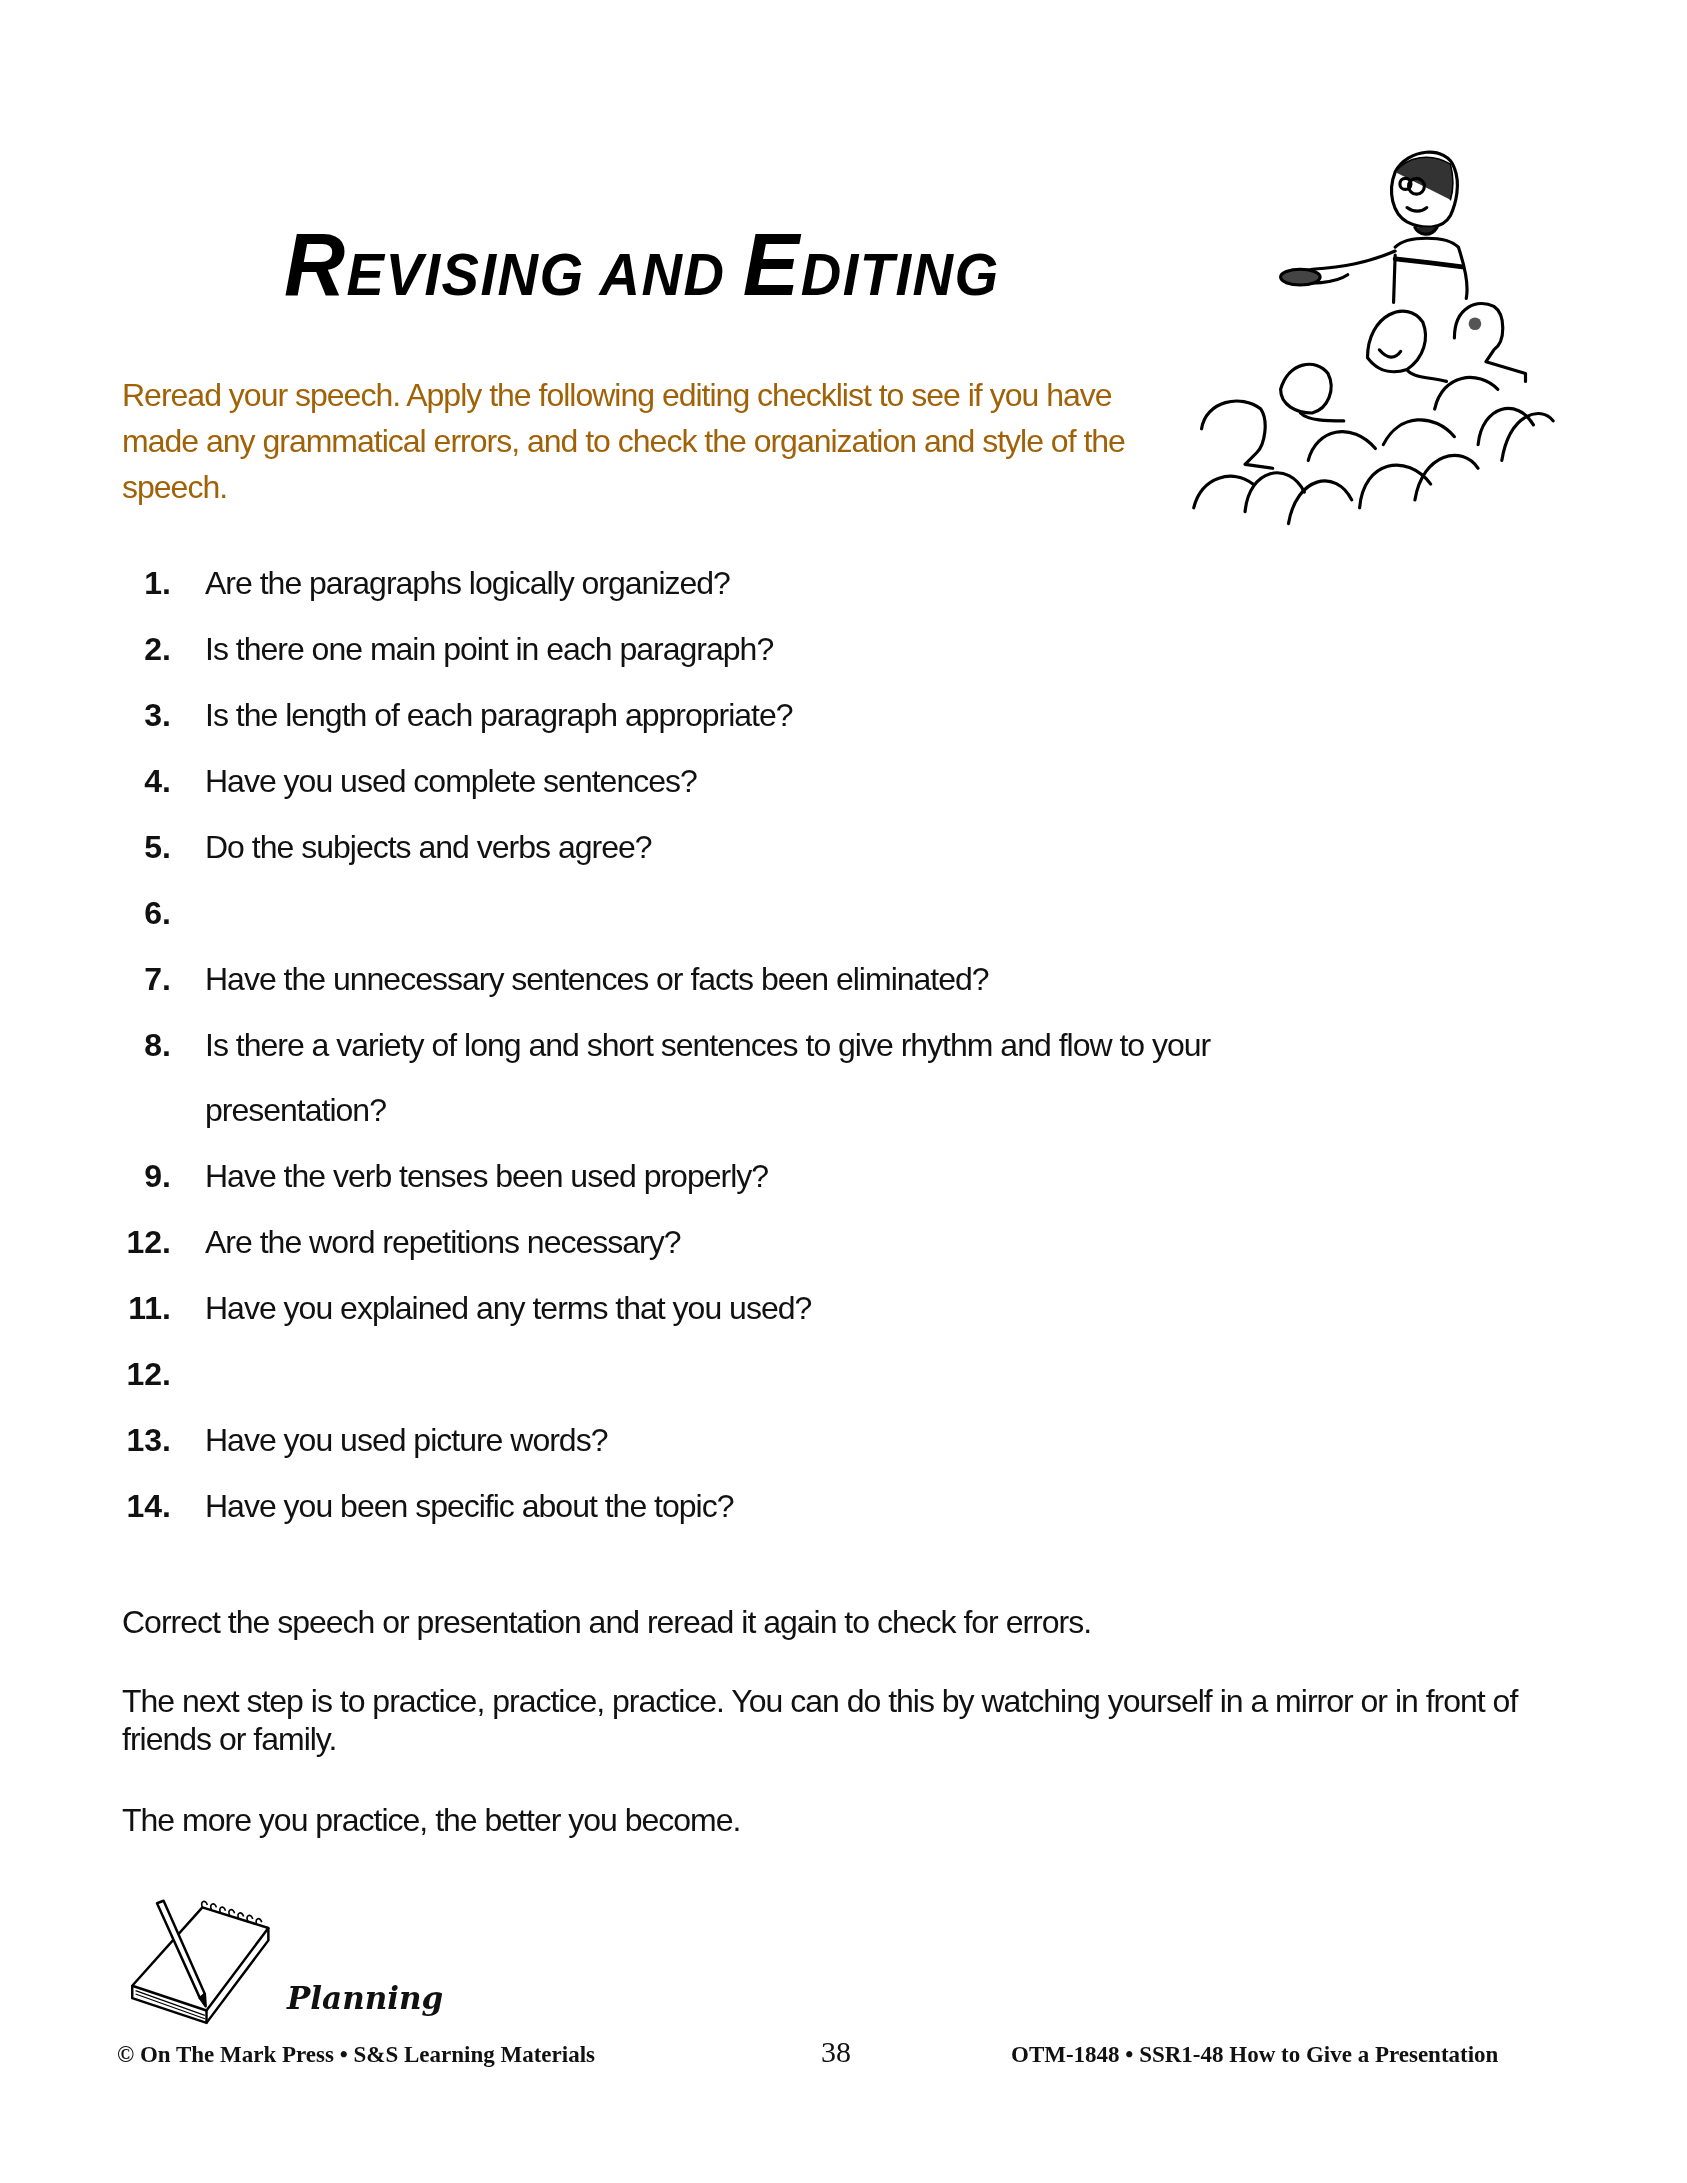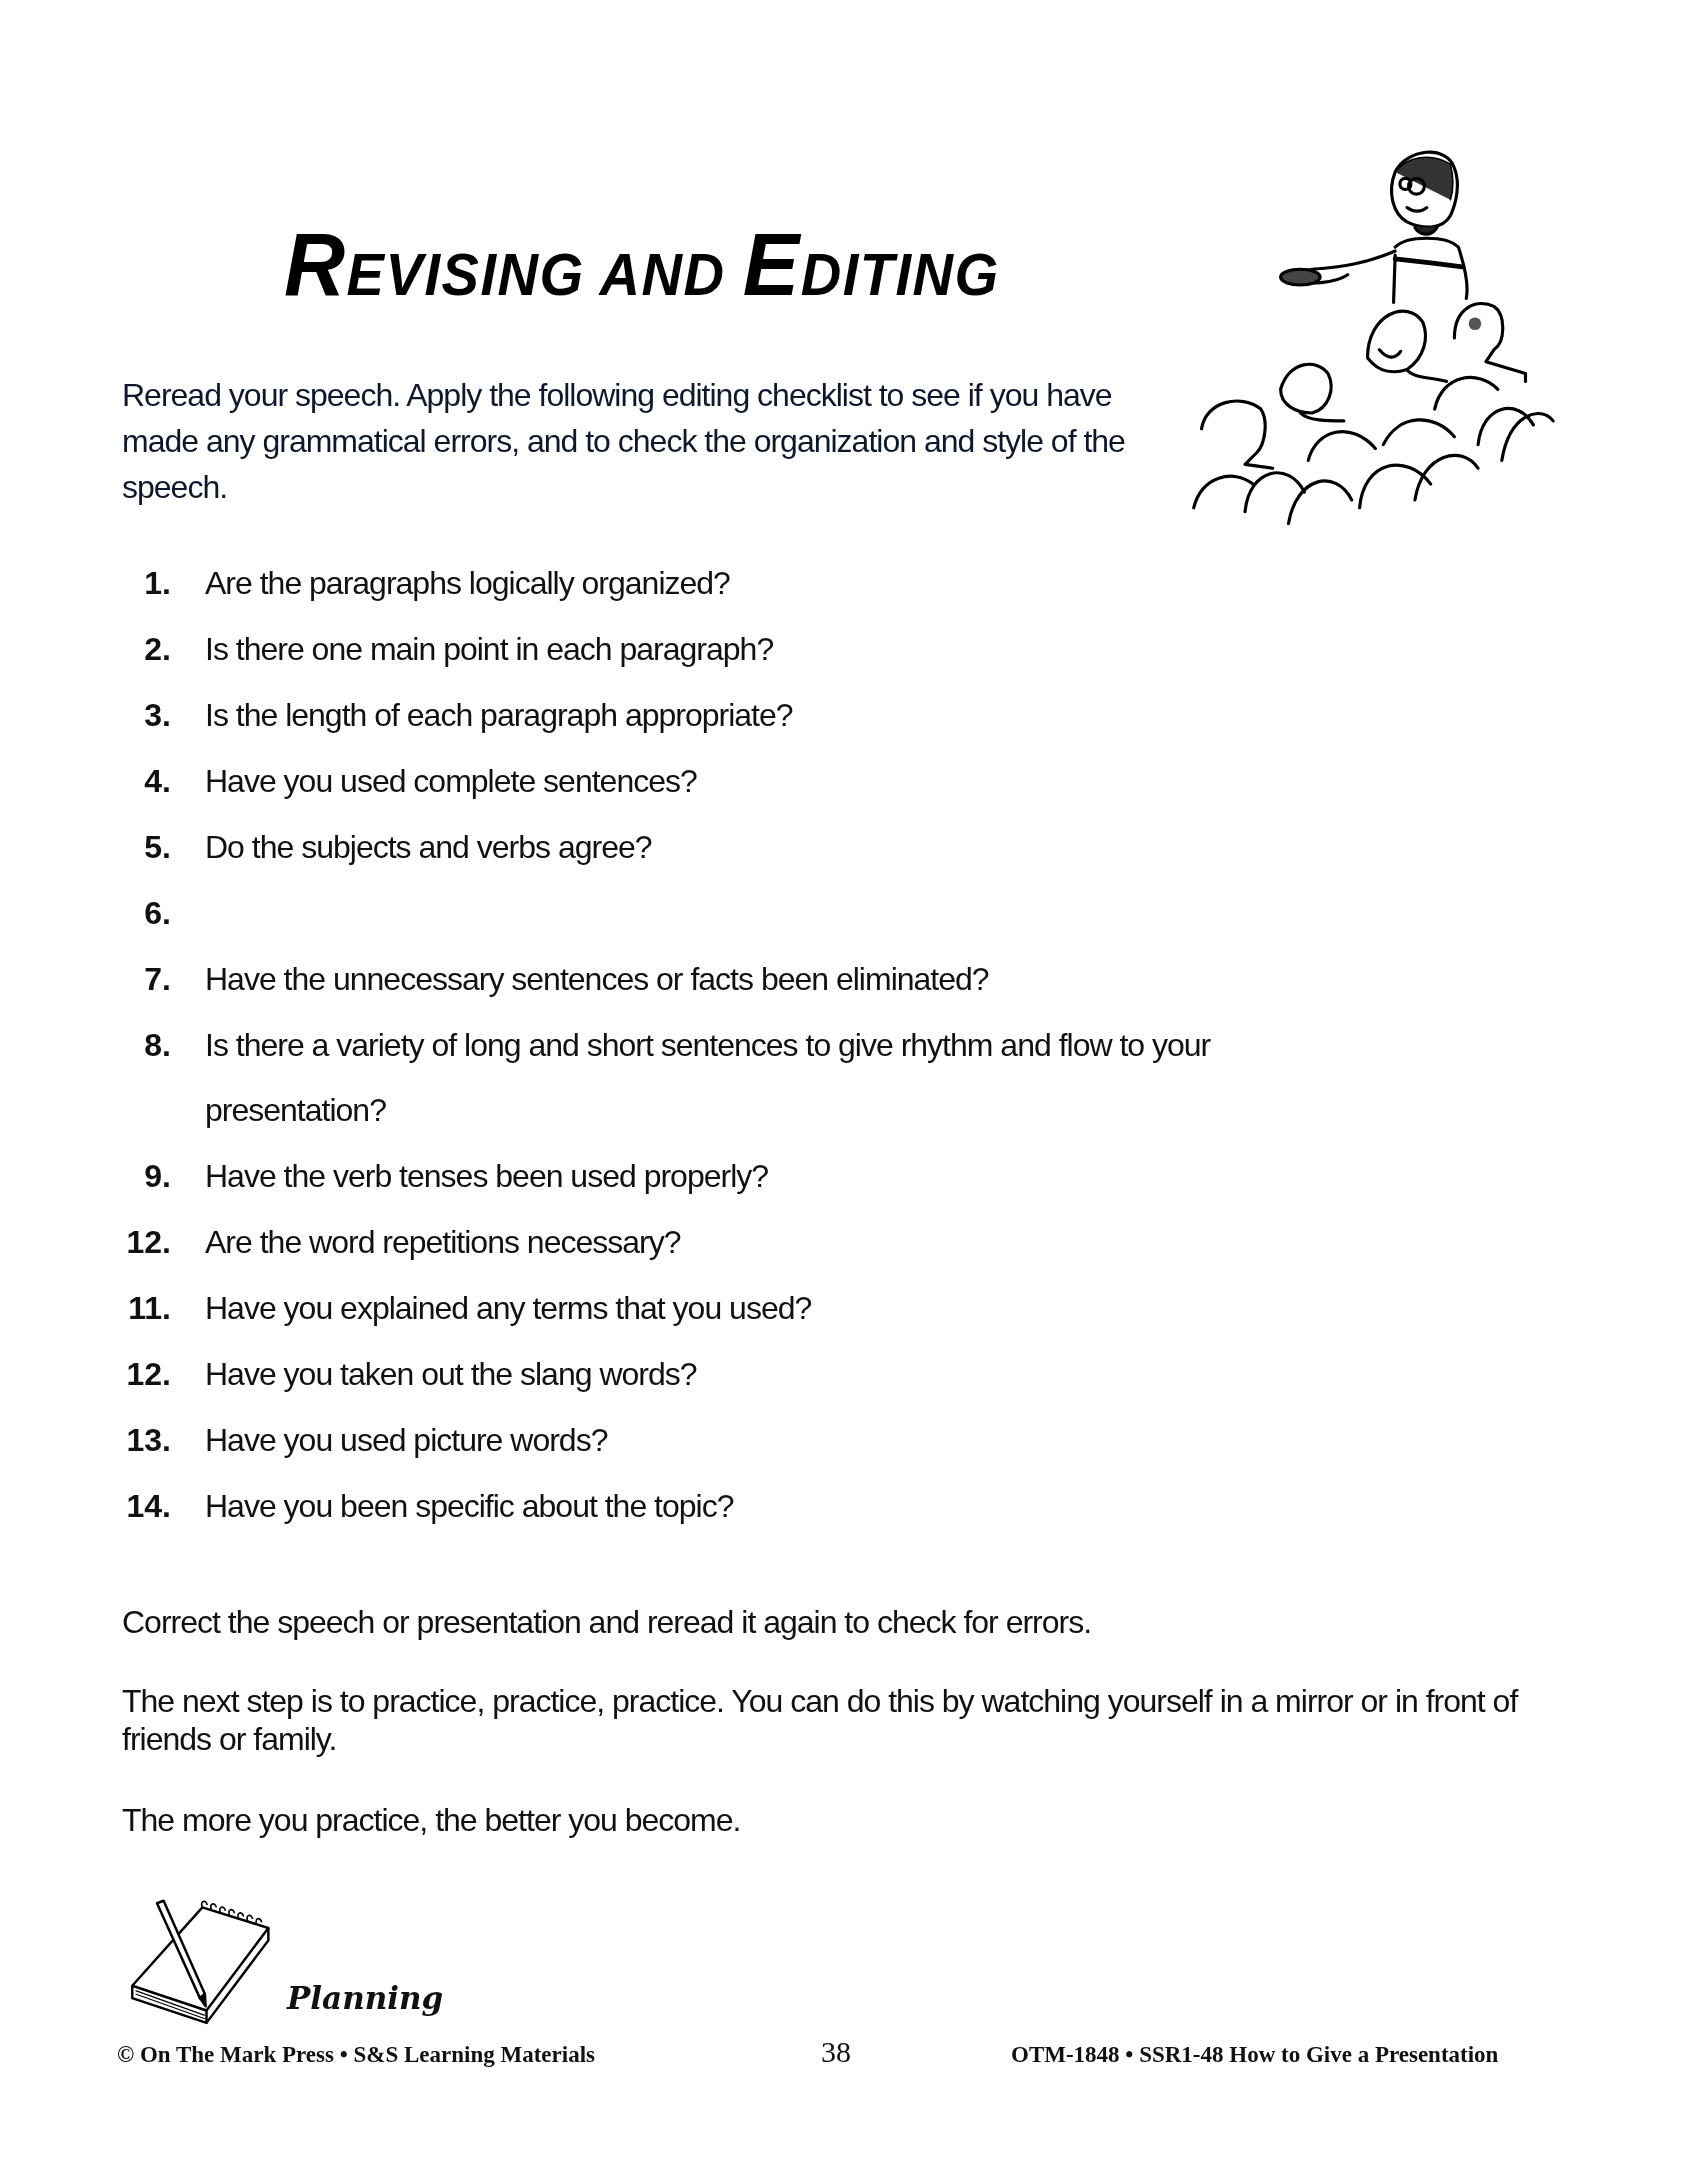--- a/index.html
+++ b/index.html
@@ -3,21 +3,21 @@
 <meta charset="utf-8">
 <style>
   html, body { margin:0; padding:0; background:#fff; }
   body { width:1687px; height:2183px; position:relative; overflow:hidden; color:#111; font-family:"Liberation Sans", sans-serif; }
   .abs { position:absolute; }
   .title {
     left:284px; top:213px; font-family:"Liberation Sans", sans-serif; font-weight:bold; font-style:italic;
     font-size:59px; letter-spacing:1.6px; color:#000; white-space:nowrap; transform:scaleX(0.95); transform-origin:left;
   }
   .title .big { font-size:89px; }
-  .intro { left:122px; top:372px; width:1038px; font-size:32px; line-height:46px; letter-spacing:-1px; color:#0f172a; }
+  .intro { left:122px; top:372px; width:1038px; font-size:32px; line-height:46px; letter-spacing:-1px; color:#a16207; }
   .item { left:0; width:1687px; height:49px; font-size:32px; letter-spacing:-1px; }
   .item .num { position:absolute; right:1516px; top:0; font-weight:bold; text-align:right; width:66px; letter-spacing:0; }
   .item .txt { position:absolute; left:198px; top:0; white-space:nowrap;margin-left:7px; }
   .para { left:122px; font-size:32px; line-height:38px; letter-spacing:-1px; width:1450px;margin-top:24px; }
   .planning { left:287px; top:1980px; font-family:"DejaVu Serif", serif; font-weight:bold; font-style:italic; font-size:31px; }
   .footer { top:2042px; font-family:"Liberation Serif", serif; font-size:23px; white-space:nowrap; }
   .footer.left { left:117px; font-weight:bold;text-align:right; }
   .footer.page { left:821px; font-size:30px; top:2035px; }
   .footer.right { left:1011px; font-weight:bold; }
 </style>
@@ -109,21 +109,20 @@
   <div class="abs item" style="top:1224px">
       <span class="num">12.</span>
       <span class="txt">Are the word repetitions necessary?</span>
     </div>
   <div class="abs item" style="top:1290px">
       <span class="num">11.</span>
       <span class="txt">Have you explained any terms that you used?</span>
     </div>
   <div class="abs item" style="top:1356px">
       <span class="num">12.</span>
-      <span class="txt">Have you taken out the slang words?</span>
     </div>
   <div class="abs item" style="top:1422px">
       <span class="num">13.</span>
       <span class="txt">Have you used picture words?</span>
     </div>
   <div class="abs item" style="top:1488px">
       <span class="num">14.</span>
       <span class="txt">Have you been specific about the topic?</span>
     </div>
 </div>

